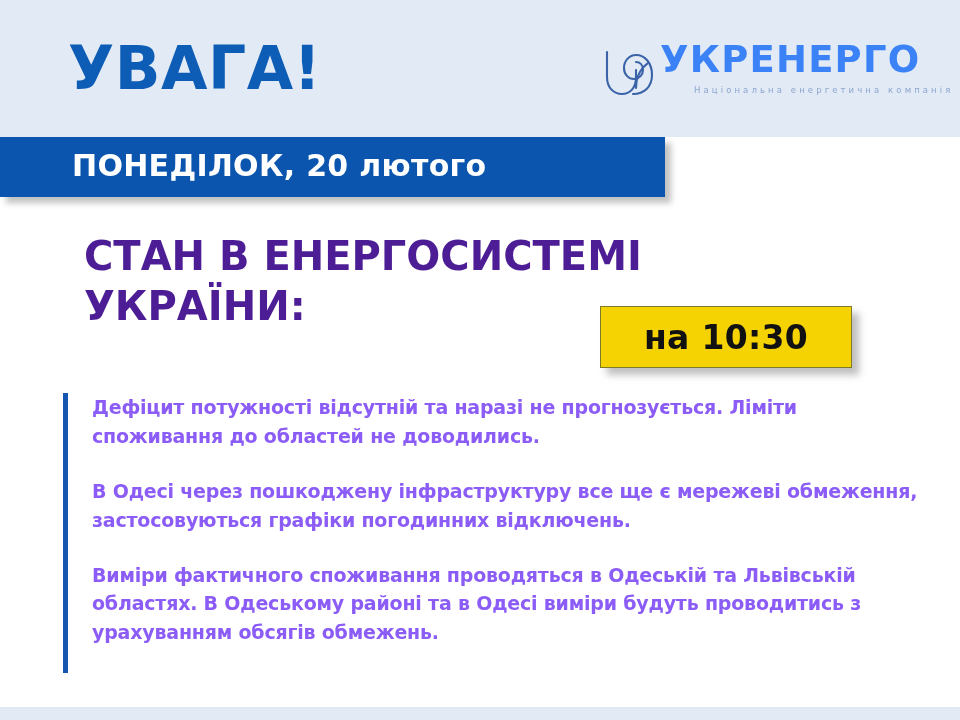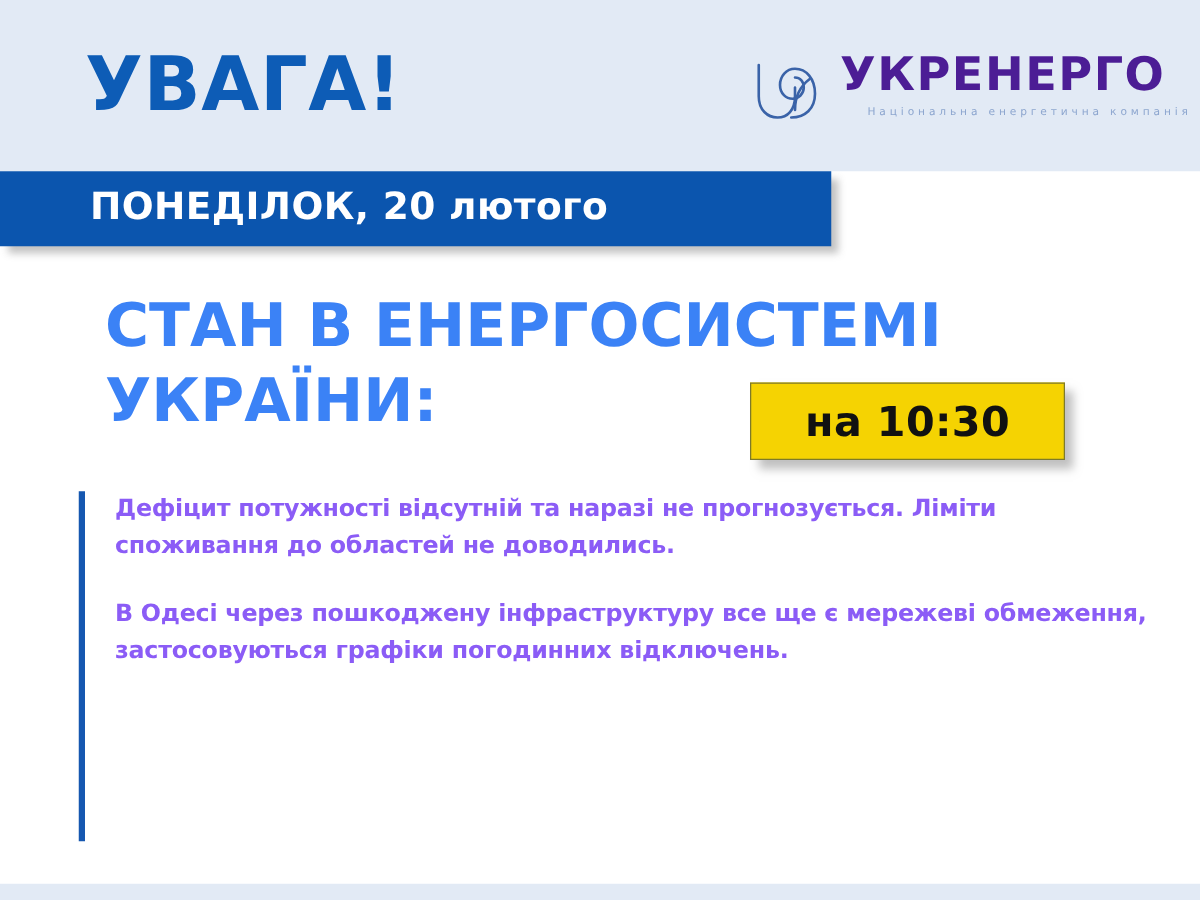--- a/index.html
+++ b/index.html
@@ -38,25 +38,25 @@
   
   .logo {
     position:absolute; left:600px; top:42px;
     width:312px; height:62px;
   }
   .logo-mark {
     position:absolute; left:0; top:2px;
     width:62px; height:58px;
   }
   .logo-word {
-    position:absolute; left:72px; top:-2px;
+    position:absolute; left:60px; top:-2px;
     font-size:37px;
     font-weight:bold;
     letter-spacing:1.2px;
-    color:#4c1d95;
+    color:#3b82f6;
     font-family:"DejaVu Sans", sans-serif;
     line-height:1.1;
   }
   .logo-tag {
     position:absolute; left:74px; top:43px;
     font-size:8.5px;
     letter-spacing:3.1px;
     color:#8da6cf;
     font-family:"DejaVu Sans", sans-serif;
     white-space:nowrap;
@@ -78,23 +78,23 @@
     letter-spacing:0.3px;
     font-family:"DejaVu Sans", sans-serif;
     white-space:nowrap;
   }
   .date-banner-text .dow { text-transform:uppercase; }
 
   
   .main-heading {
     position:absolute; left:84px; top:232px;
     width:720px;
-    font-size:48px;
+    font-size:40px;
     font-weight:bold;
-    color:#3b82f6;
+    color:#4c1d95;
     line-height:1.24;
     letter-spacing:0px;
     font-family:"DejaVu Sans", sans-serif;
   }
 
   
   .time-badge {
     position:absolute; left:600px; top:306px;
     width:252px; height:62px;
     background:#f5d302;
@@ -177,18 +177,19 @@
 
   <div class="time-badge">
     <div class="time-badge-text">на 10:30</div>
   </div>
 
   <div class="body-block">
     <div class="accent-bar"></div>
     <div class="paragraphs">
       <p class="paragraph">Дефіцит потужності відсутній та наразі не прогнозується. Ліміти споживання до областей не доводились.</p>
       <p class="paragraph">В Одесі через пошкоджену інфраструктуру все ще є мережеві обмеження, застосовуються графіки погодинних відключень.</p>
+      <p class="paragraph">Виміри фактичного споживання проводяться в Одеській та Львівській областях. В Одеському районі та в Одесі виміри будуть проводитись з урахуванням обсягів обмежень.</p>
     </div>
   </div>
 
   <div class="footer-strip"></div>
 
 </div>
 
 </body></html>

